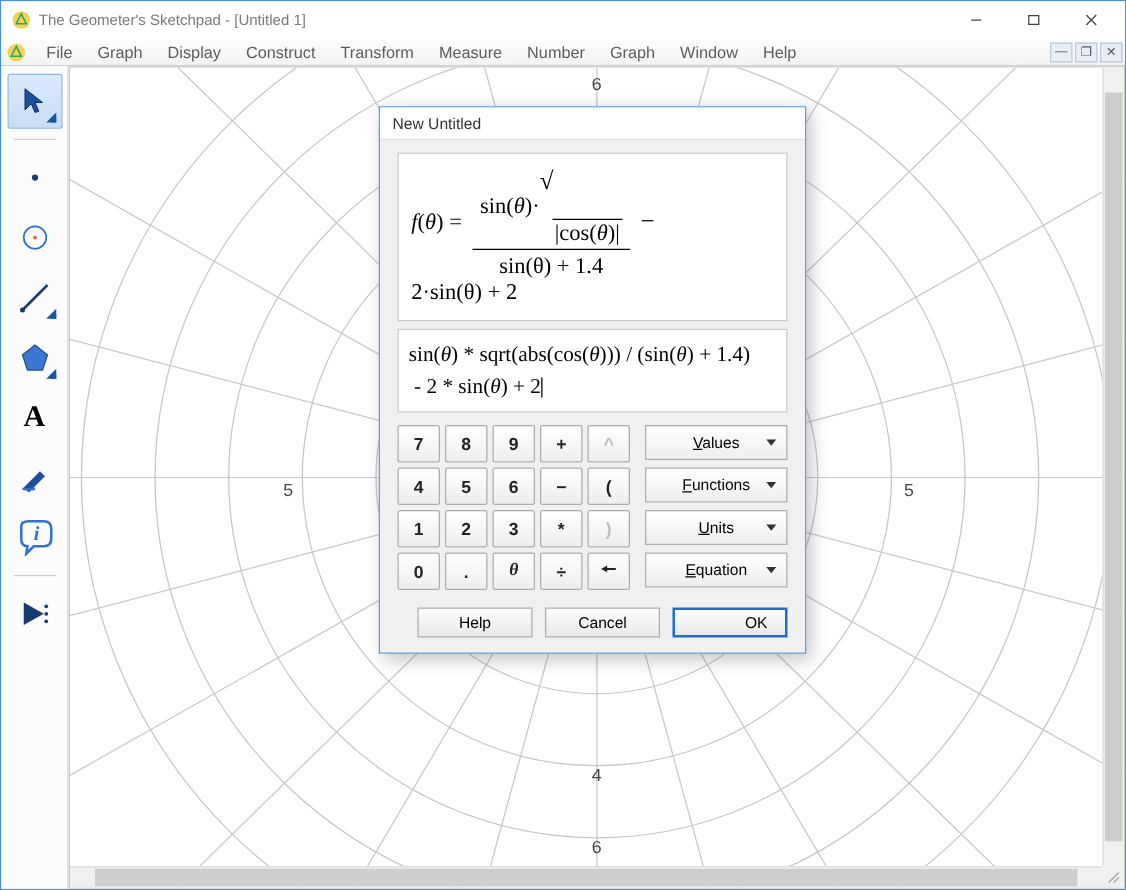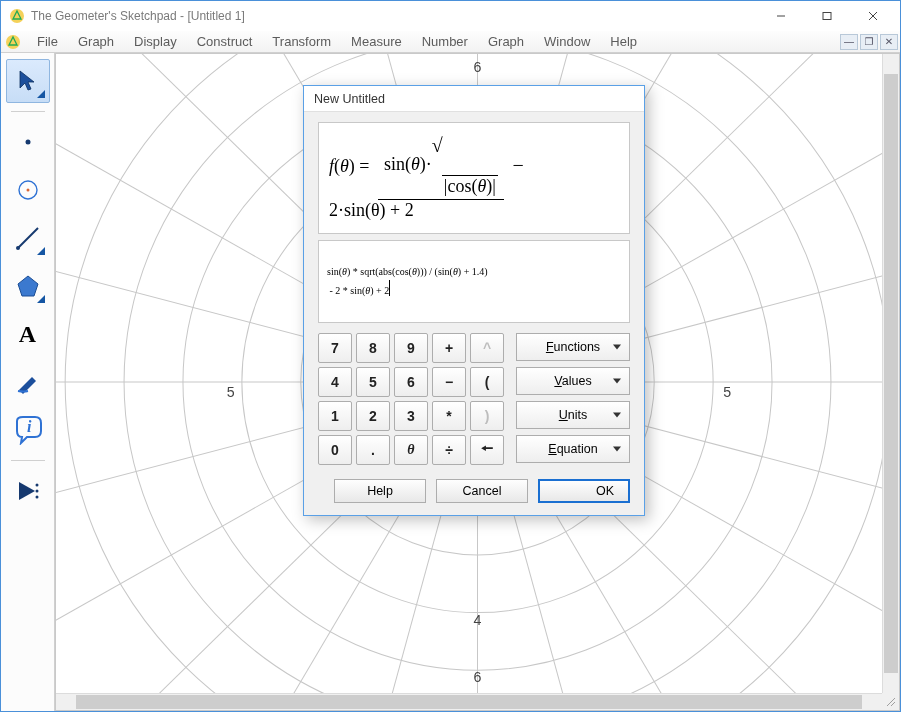--- a/index.html
+++ b/index.html
@@ -50,21 +50,21 @@
   .formula-display { background:#fff; border:1px solid #c8c8c8; padding:12px 10px; min-height:112px; display:flex; align-items:flex-end; }
   .formula { font-family:"Times New Roman", serif; font-size:18px; color:#000; }
   .formula .frac { display:inline-block; text-align:center; vertical-align:middle; margin:0 4px; }
   .formula .frac .num { display:block; border-bottom:1.2px solid #000; padding:0 6px 2px; }
   .formula .frac .den { display:block; padding-top:2px; }
   .formula i { font-style:italic; }
   .sqrtwrap { display:inline-flex; align-items:stretch; vertical-align:middle; }
   .radsign { font-size:20px; line-height:1; }
   .radicand { border-top:1.2px solid #000; padding:0 2px; margin-left:-1px;margin-top:40px; }
 
-  .formula-input { background:#fff; border:1px solid #c8c8c8; padding:24px 8px; margin-top:6px; min-height:52px; font-family:"Times New Roman", serif; font-size:10px; color:#000; line-height:1.45; position:relative; }
+  .formula-input { background:#fff; border:1px solid #c8c8c8; padding:8px 8px; margin-top:6px; min-height:52px; font-family:"Times New Roman", serif; font-size:17px; color:#000; line-height:1.45; position:relative; }
   .formula-input .caret { display:inline-block; width:1px; height:16px; background:#000; vertical-align:text-bottom; animation:blink 1s steps(1) infinite; }
   @keyframes blink { 50% { opacity:0 } }
 
   .keypad-area { margin-top:10px; display:flex; gap:12px; }
   .keypad { display:grid; grid-template-columns: repeat(5, 34px); grid-auto-rows:30px; gap:4px; }
   .kbtn { background:linear-gradient(#fff,#eee); border:1px solid #adadad; border-radius:2px; font-size:14px; font-family:Arial,sans-serif; display:flex; align-items:center; justify-content:center; cursor:default; font-weight:bold; color:#222; }
   .kbtn.disabled { color:#bdbdbd; }
   .dropdowns { display:flex; flex-direction:column; gap:6px; flex:1; }
   .dd { height:28px; background:linear-gradient(#fff,#eee); border:1px solid #adadad; display:flex; align-items:center; justify-content:center; position:relative; font-size:12.5px; }
   .dd .u { text-decoration:underline; }
@@ -248,20 +248,21 @@
   <div class="dlg-title">New Untitled</div>
   <div class="dlg-body">
     <div class="formula-display">
       <div class="formula">
         <span><i>f</i>(<i>θ</i>) = </span>
         <span class="frac">
           <span class="num">sin(<i>θ</i>)·<span class="sqrtwrap">
                 <span class="radsign">√</span>
                 <span class="radicand">|cos(<i>θ</i>)|</span>
               </span></span>
+          <span class="den">sin(θ) + 1.4</span>
         </span>
         <span style="font-size:20px"> − </span><br>
         <span>2·sin(θ) + 2</span>
       </div>
     </div>
 
     <div class="formula-input">
       sin(<i>θ</i>) * sqrt(abs(cos(<i>θ</i>))) / (sin(<i>θ</i>) + 1.4)<br>&nbsp;- 2 * sin(<i>θ</i>) + 2<span class="caret"></span>
     </div>
 
@@ -283,25 +284,25 @@
         <div class="kbtn">*</div>
         <div class="kbtn disabled">)</div>
         <div class="kbtn">0</div>
         <div class="kbtn">.</div>
         <div class="kbtn" style="font-style:italic;font-family:'Times New Roman'">θ</div>
         <div class="kbtn">÷</div>
         <div class="kbtn">🠔</div>
       </div>
       <div class="dropdowns">
         <div class="dd">
-            <span><span class="u">F</span>unctions</span>
+            <span><span class="u">V</span>alues</span>
             <span class="caret-d"></span>
           </div>
         <div class="dd">
-            <span><span class="u">V</span>alues</span>
+            <span><span class="u">F</span>unctions</span>
             <span class="caret-d"></span>
           </div>
         <div class="dd">
             <span><span class="u">U</span>nits</span>
             <span class="caret-d"></span>
           </div>
         <div class="dd">
             <span><span class="u">E</span>quation</span>
             <span class="caret-d"></span>
           </div>

